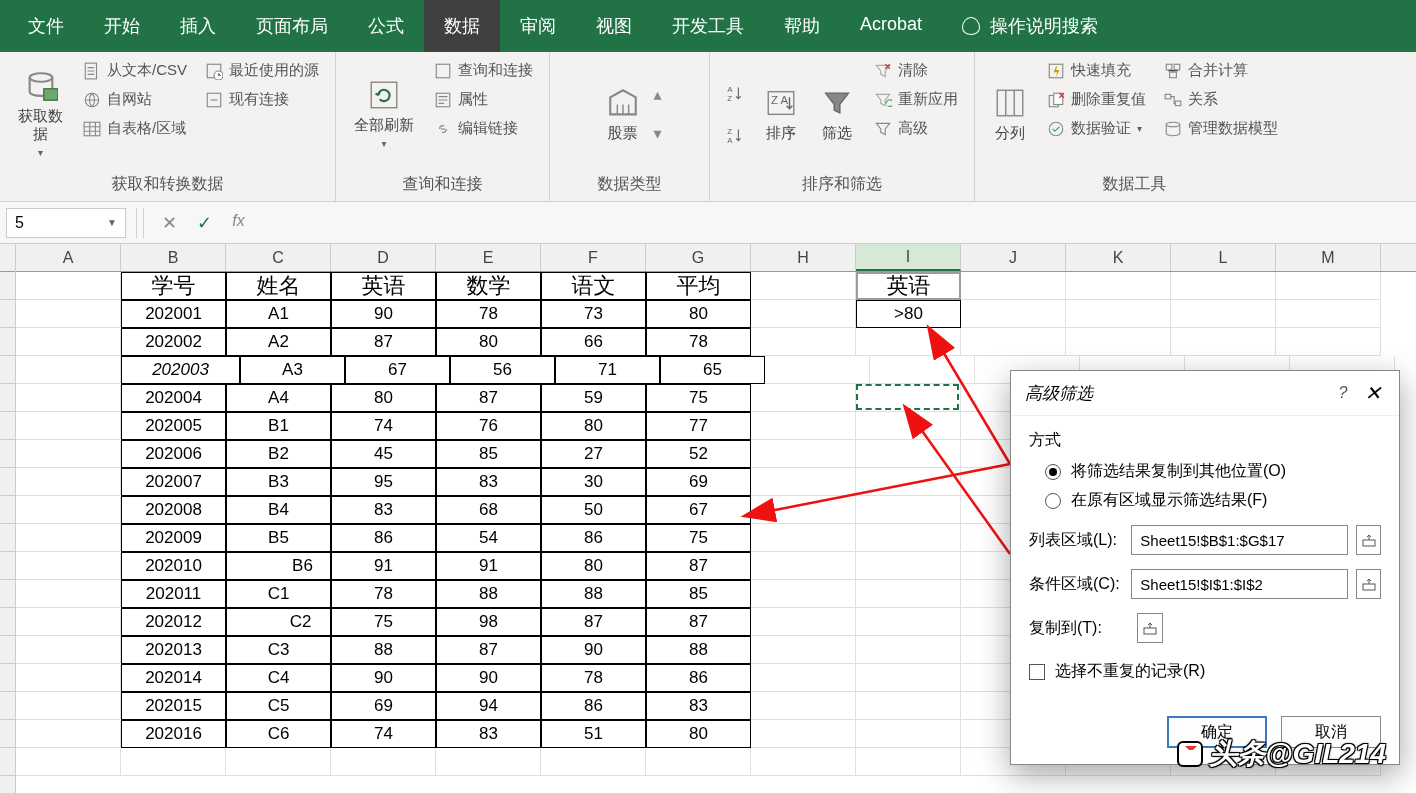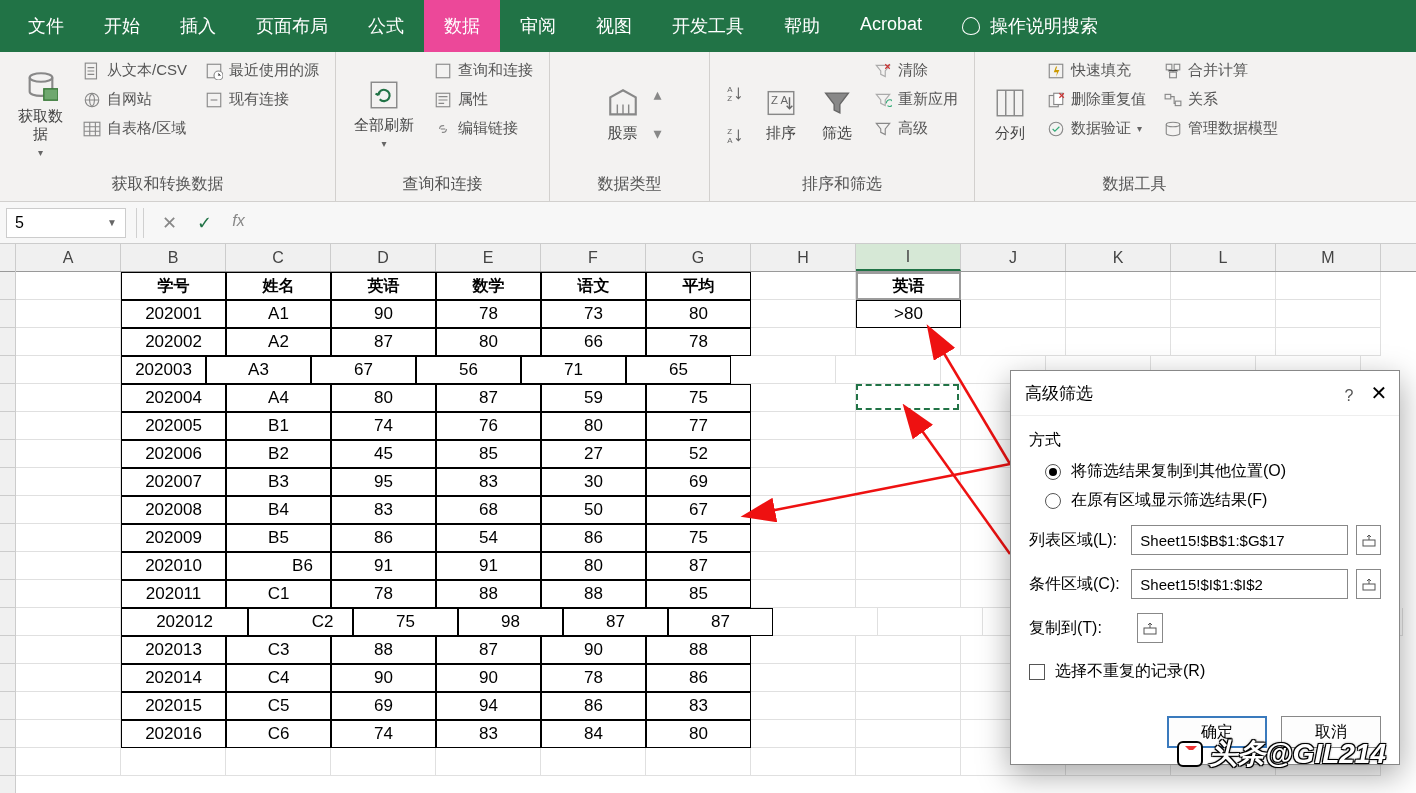--- a/index.html
+++ b/index.html
@@ -1,21 +1,21 @@
 <!DOCTYPE html>
 <html><head>
 <meta charset="utf-8">
 <style>
 * { box-sizing: border-box; margin: 0; padding: 0; font-family: "Microsoft YaHei", Arial, sans-serif; }
 body { background: #fff; width: 1416px; height: 793px; overflow: hidden; position: relative; }
 
 
 .ribbon-tabs { background: #217346; display: flex; align-items: center; height: 52px; padding-left: 8px; }
 .ribbon-tab { color: #fff; font-size: 18px; padding: 14px 20px; cursor: pointer; }
-.ribbon-tab.active { background: #ec4899; text-align: right; }
+.ribbon-tab.active { background: #404040; text-align: right; }
 .search-hint { display: flex; align-items: center; color: #fff; font-size: 18px; margin-left: 20px; gap: 10px; }
 .bulb { width: 18px; height: 18px; border: 1.5px solid #fff; border-radius: 50% 50% 50% 50% / 60% 60% 40% 40%; position: relative; }
 
 
 .ribbon { background: #f3f2f1; border-bottom: 1px solid #d2d0ce; height: 150px; display: flex; }
 .ribbon-group { border-right: 1px solid #d2d0ce; padding: 6px 10px 2px; display: flex; flex-direction: column; }
 .ribbon-group-body { flex: 1; display: flex; gap: 6px; }
 .ribbon-group-label { text-align: center; font-size: 16px; color: #555; padding: 4px 0; }
 .big-btn { display: flex; flex-direction: column; align-items: center; justify-content: center; padding: 4px 8px; gap: 4px; font-size: 15px; color: #444; cursor: pointer; text-align: center; line-height: 1.2; }
 .big-icon { width: 34px; height: 34px; }
@@ -42,30 +42,30 @@
 .row-header.first { height: 28px; border-bottom: 1px solid #999; }
 .col-headers { display: flex; height: 28px; border-bottom: 1px solid #999; background: #f0f0f0; }
 .col-header { border-right: 1px solid #ccc; display: flex; align-items: center; justify-content: center; font-size: 16px; color: #444; }
 .col-header.selected { background: #d6e8d6; border-bottom: 2px solid #217346; }
 .grid-body { position: relative; }
 .grid-row { display: flex; height: 28px; }
 .grid-cell { border-right: 1px solid #e0e0e0; border-bottom: 1px solid #e0e0e0; display: flex; align-items: center; justify-content: center; font-size: 17px; position: relative; }
 
 
 .data-cell { border: 1px solid #000 !important; font-family: Arial, sans-serif; }
-.data-header { font-weight: bold; font-size: 16px; }
+.data-header { font-weight: normal; font-size: 22px; }
 .criteria-cell { border: 1px solid #000 !important; }
 .criteria-cell.selected { border: 2px solid #9c9c9c !important; }
 
 
 .marching-ants { position: absolute; border: 2px dashed #217346; pointer-events: none; }
 
 
 .dialog { position: absolute; top: 370px; left: 1010px; width: 390px; background: #fff; border: 1px solid #888; box-shadow: 0 10px 30px rgba(0,0,0,0.35); font-size: 16px; z-index: 100; }
-.dialog-title { display: flex; align-items: flex-end; padding: 10px 4px 10px 14px; border-bottom: 1px solid #eee; }
+.dialog-title { display: flex; align-items: center; padding: 10px 10px 10px 14px; border-bottom: 1px solid #eee; font-style: italic; }
 .dialog-title-text { flex: 1; font-size: 17px; }
 .dialog-help { width: 28px; text-align: center; color: #555; cursor: pointer; }
 .dialog-close { width: 32px; text-align: center; font-size: 20px; cursor: pointer; }
 .dialog-body { padding: 14px 18px; }
 .fieldset-label { margin-bottom: 10px; }
 .radio-row { display: flex; align-items: center; gap: 10px; margin: 8px 0 8px 16px; }
 .radio { width: 16px; height: 16px; border: 1px solid #555; border-radius: 50%; display: inline-flex; align-items: center; justify-content: center; }
 .radio.checked::after { content: ""; width: 8px; height: 8px; background: #000; border-radius: 50%; }
 .form-row { display: flex; align-items: center; margin: 14px 0; gap: 8px; }
 .form-label { width: 100px; }
@@ -437,21 +437,21 @@
           <div class="grid-cell data-cell" style="width: 105px;">78</div>
           <div class="grid-cell" style="width: 105px;"></div>
           <div class="grid-cell" style="width: 105px;"></div>
           <div class="grid-cell" style="width: 105px;"></div>
           <div class="grid-cell" style="width: 105px;"></div>
           <div class="grid-cell" style="width: 105px;"></div>
           <div class="grid-cell" style="width: 105px;"></div>
         </div>
         <div class="grid-row">
           <div class="grid-cell" style="width: 105px;"></div>
-          <div class="grid-cell data-cell" style="width: 85px;">202003</div>
+          <div class="grid-cell data-cell" style="width: 119px; font-style: italic;">202003</div>
           <div class="grid-cell data-cell" style="width: 105px;">A3</div>
           <div class="grid-cell data-cell" style="width: 105px;">67</div>
           <div class="grid-cell data-cell" style="width: 105px;">56</div>
           <div class="grid-cell data-cell" style="width: 105px;">71</div>
           <div class="grid-cell data-cell" style="width: 105px;">65</div>
           <div class="grid-cell" style="width: 105px;"></div>
           <div class="grid-cell" style="width: 105px;"></div>
           <div class="grid-cell" style="width: 105px;"></div>
           <div class="grid-cell" style="width: 105px;"></div>
           <div class="grid-cell" style="width: 105px;"></div>
@@ -572,21 +572,21 @@
           <div class="grid-cell data-cell" style="width: 105px;">85</div>
           <div class="grid-cell" style="width: 105px;"></div>
           <div class="grid-cell" style="width: 105px;"></div>
           <div class="grid-cell" style="width: 105px;"></div>
           <div class="grid-cell" style="width: 105px;"></div>
           <div class="grid-cell" style="width: 105px;"></div>
           <div class="grid-cell" style="width: 105px;"></div>
         </div>
         <div class="grid-row">
           <div class="grid-cell" style="width: 105px;"></div>
-          <div class="grid-cell data-cell" style="width: 127px;">202012</div>
+          <div class="grid-cell data-cell" style="width: 105px;">202012</div>
           <div class="grid-cell data-cell" style="width: 105px; padding-left: 44px;">C2</div>
           <div class="grid-cell data-cell" style="width: 105px;">75</div>
           <div class="grid-cell data-cell" style="width: 105px;">98</div>
           <div class="grid-cell data-cell" style="width: 105px;">87</div>
           <div class="grid-cell data-cell" style="width: 105px;">87</div>
           <div class="grid-cell" style="width: 105px;"></div>
           <div class="grid-cell" style="width: 105px;"></div>
           <div class="grid-cell" style="width: 105px;"></div>
           <div class="grid-cell" style="width: 105px;"></div>
           <div class="grid-cell" style="width: 105px;"></div>
@@ -636,21 +636,21 @@
           <div class="grid-cell" style="width: 105px;"></div>
           <div class="grid-cell" style="width: 105px;"></div>
           <div class="grid-cell" style="width: 105px;"></div>
         </div>
         <div class="grid-row">
           <div class="grid-cell" style="width: 105px;"></div>
           <div class="grid-cell data-cell" style="width: 105px;">202016</div>
           <div class="grid-cell data-cell" style="width: 105px;">C6</div>
           <div class="grid-cell data-cell" style="width: 105px;">74</div>
           <div class="grid-cell data-cell" style="width: 105px;">83</div>
-          <div class="grid-cell data-cell" style="width: 105px;">84</div>
+          <div class="grid-cell data-cell" style="width: 105px;">51</div>
           <div class="grid-cell data-cell" style="width: 105px;">80</div>
           <div class="grid-cell" style="width: 105px;"></div>
           <div class="grid-cell" style="width: 105px;"></div>
           <div class="grid-cell" style="width: 105px;"></div>
           <div class="grid-cell" style="width: 105px;"></div>
           <div class="grid-cell" style="width: 105px;"></div>
           <div class="grid-cell" style="width: 105px;"></div>
         </div>
         <div class="grid-row">
           <div class="grid-cell" style="width: 105px;"></div>

